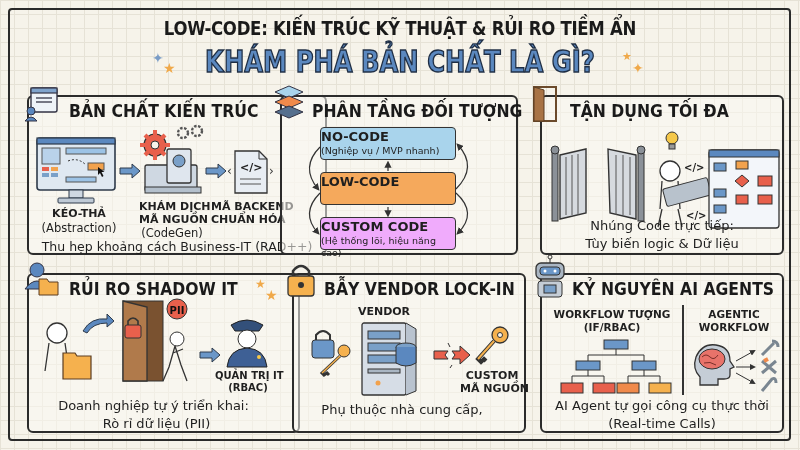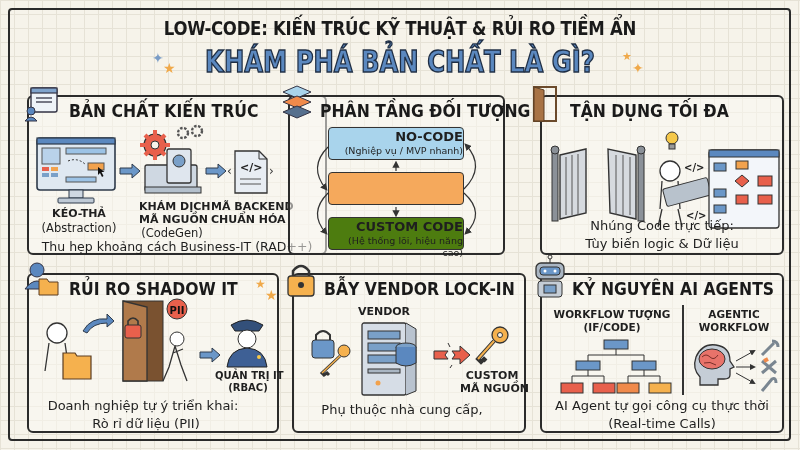--- a/index.html
+++ b/index.html
@@ -15,21 +15,21 @@
 }
 .frame{position:absolute;left:8px;top:8px;width:783px;height:433px;border:2px solid #2a2a2a;border-radius:4px}
 .title1{position:absolute;left:0;right:0;top:16px;text-align:center;font-size:20px;font-weight:bold;letter-spacing:-0.3px;color:#1a1a1a;font-family:"DejaVu Sans Condensed","DejaVu Sans",sans-serif;transform:scaleX(0.92)}
 .title2{position:absolute;left:0;right:0;top:44px;text-align:center;font-size:30px;font-weight:bold;color:#5b88bf;-webkit-text-stroke:1.4px #1f2e44;letter-spacing:0px;font-family:"DejaVu Sans Condensed","DejaVu Sans",sans-serif;transform:scaleX(0.9)}
 .star{position:absolute;font-size:14px}
 .panel{position:absolute;border:2px solid #2b2b2b;border-radius:6px;background:rgba(250,248,242,0.55)}
 .ptitle{position:absolute;font-weight:bold;font-size:17px;white-space:nowrap;color:#1a1a1a;transform:scaleX(0.92);transform-origin:left center}
 .cap{position:absolute;text-align:center;font-size:11.5px;line-height:14px;color:#1f1f1f;white-space:nowrap}
 .capb{font-weight:bold;font-size:11px}
 .foot{position:absolute;text-align:center;font-size:13.5px;line-height:18px;white-space:nowrap;left:0;right:0}
-.tier{position:absolute;left:38px;width:136px;height:33px;border:1.6px solid #333;border-radius:4px;text-align:right}
+.tier{position:absolute;left:38px;width:136px;height:33px;border:1.6px solid #333;border-radius:4px;text-align:left}
 .tier .t{font-size:13px;font-weight:bold;line-height:16px;margin-top:1px}
 .tier .s{font-size:9.5px;line-height:12px}
 svg{position:absolute;overflow:visible}
 </style>
 </head>
 <body>
 
 <div class="frame"></div>
 
 <div class="title1">LOW-CODE: KIẾN TRÚC KỸ THUẬT &amp; RỦI RO TIỀM ẨN</div>
@@ -104,35 +104,36 @@
   <div class="cap capb" style="left:20px;top:110px;width:60px">KÉO-THẢ</div>
   <div class="cap" style="left:10px;top:124px;width:80px">(Abstraction)</div>
   <div class="cap capb" style="left:110px;top:103px;width:66px">KHÁM DỊCH</div>
   <div class="cap capb" style="left:110px;top:116px;width:66px">MÃ NGUỒN</div>
   <div class="cap" style="left:110px;top:129px;width:66px">(CodeGen)</div>
   <div class="cap capb" style="left:182px;top:103px;width:72px">MÃ BACKEND</div>
   <div class="cap capb" style="left:182px;top:116px;width:72px">CHUẨN HÓA</div>
   <div class="foot" style="top:141px;font-size:12.5px">Thu hẹp khoảng cách Business-IT (RAD++)</div>
 </div>
 
-<div class="panel" style="left:288px;top:95px;width:217px;height:160px">
+<div class="panel" style="left:280px;top:95px;width:238px;height:160px">
   <svg style="left:-8px;top:-12px" width="30" height="34" viewBox="0 0 30 34">
     <path d="M15 1 L29 7 L15 13 L1 7 Z" fill="#a9d4ec" stroke="#334"></path>
     <path d="M15 11 L29 17 L15 23 L1 17 Z" fill="#f08a4b" stroke="#334"></path>
     <path d="M15 21 L29 27 L15 33 L1 27 Z" fill="#56708e" stroke="#334"></path>
   </svg>
   <div class="ptitle" style="left:30px;top:4px">PHÂN TẦNG ĐỐI TƯỢNG</div>
 
   <div class="tier" style="top:30px;background:#a9d4ec">
     <div class="t">NO-CODE</div>
     <div class="s">(Nghiệp vụ / MVP nhanh)</div>
   </div>
   <div class="tier" style="top:75px;background:#f5a95c">
+    <div class="t">LOW-CODE</div>
   </div>
-  <div class="tier" style="top:120px;background:#4d7c0f">
+  <div class="tier" style="top:120px;background:#f0abfc">
     <div class="t">CUSTOM CODE</div>
     <div class="s">(Hệ thống lõi, hiệu năng cao)</div>
   </div>
   <svg style="left:0;top:0" width="234" height="160" viewBox="0 0 234 160">
     <defs>
         <marker id="ah" markerWidth="6" markerHeight="6" refX="4" refY="3" orient="auto">
           <path d="M0 0 L6 3 L0 6 Z" fill="#333"></path>
         </marker>
       </defs>
     <path d="M38 50 Q18 70 36 92" fill="none" stroke="#333" stroke-width="1.2" marker-end="url(#ah)"></path>
@@ -189,21 +190,21 @@
     <rect x="28" y="12" width="12" height="8" fill="#f2a24d" stroke="#333"></rect>
     <path d="M34 26 L41 32 L34 38 L27 32 Z" fill="#e8604c" stroke="#333"></path>
     <rect x="50" y="27" width="14" height="10" fill="#e8604c" stroke="#333"></rect>
     <rect x="28" y="46" width="12" height="9" fill="#e8604c" stroke="#333"></rect>
     <rect x="50" y="46" width="14" height="9" fill="#e8604c" stroke="#333"></rect>
   </svg>
   <div class="foot" style="top:120px;font-size:13px">Nhúng Code trực tiếp:</div>
   <div class="foot" style="top:138px;font-size:13px">Tùy biến logic &amp; Dữ liệu</div>
 </div>
 
-<div class="panel" style="left:27px;top:273px;width:252px;height:160px">
+<div class="panel" style="left:27px;top:273px;width:273px;height:160px">
   <svg style="left:-4px;top:-14px" width="34" height="36" viewBox="0 0 34 36">
     <circle cx="12" cy="9" r="7" fill="#5b88bf" stroke="#334"></circle>
     <path d="M0 28 Q12 12 24 28 Z" fill="#5b88bf" stroke="#334"></path>
     <path d="M14 18 H22 L24 21 H33 V34 H14 Z" fill="#f5b14e" stroke="#5a3d22"></path>
   </svg>
   <div class="ptitle" style="left:40px;top:4px">RỦI RO SHADOW IT</div>
   <span class="star" style="left:226px;top:2px;color:#f0a94a;font-size:12px">★</span>
   <span class="star" style="left:236px;top:12px;color:#f0a94a;font-size:14px">★</span>
 
   <svg style="left:10px;top:46px" width="56" height="62" viewBox="0 0 56 62">
@@ -291,21 +292,21 @@
     <rect x="6" y="8" width="28" height="16" rx="5" fill="#aab6c3" stroke="#333" stroke-width="1.3"></rect>
     <rect x="10" y="12" width="20" height="8" rx="3" fill="#6b97c8" stroke="#333"></rect>
     <circle cx="15" cy="16" r="1.5" fill="#fff"></circle>
       <circle cx="25" cy="16" r="1.5" fill="#fff"></circle>
     <rect x="8" y="26" width="24" height="16" rx="3" fill="#c5cdd6" stroke="#333"></rect>
     <rect x="14" y="30" width="12" height="8" fill="#7aa0c8" stroke="#333"></rect>
   </svg>
   <div class="ptitle" style="left:30px;top:4px">KỶ NGUYÊN AI AGENTS</div>
 
   <div class="cap capb" style="left:6px;top:32px;width:128px;font-size:10.5px">WORKFLOW TƯỢNG</div>
-  <div class="cap capb" style="left:6px;top:45px;width:128px;font-size:10.5px">(IF/CODE)</div>
+  <div class="cap capb" style="left:6px;top:45px;width:128px;font-size:10.5px">(IF/RBAC)</div>
   <div style="position:absolute;left:140px;top:30px;width:1.5px;height:90px;background:#333"></div>
   <div class="cap capb" style="left:146px;top:32px;width:92px;font-size:10.5px">AGENTIC</div>
   <div class="cap capb" style="left:146px;top:45px;width:92px;font-size:10.5px">WORKFLOW</div>
 
   <svg style="left:18px;top:64px" width="112" height="56" viewBox="0 0 112 56">
     <rect x="44" y="1" width="24" height="9" fill="#6b97c8" stroke="#333"></rect>
     <path d="M56 10 V16 M28 16 H84 M28 16 V22 M84 16 V22" stroke="#333" fill="none"></path>
     <rect x="16" y="22" width="24" height="9" fill="#6b97c8" stroke="#333"></rect>
     <rect x="72" y="22" width="24" height="9" fill="#6b97c8" stroke="#333"></rect>
     <path d="M28 31 V37 M12 37 H44 M12 37 V44 M44 37 V44 M84 31 V37 M68 37 H100 M68 37 V44 M100 37 V44" stroke="#333" fill="none"></path>

